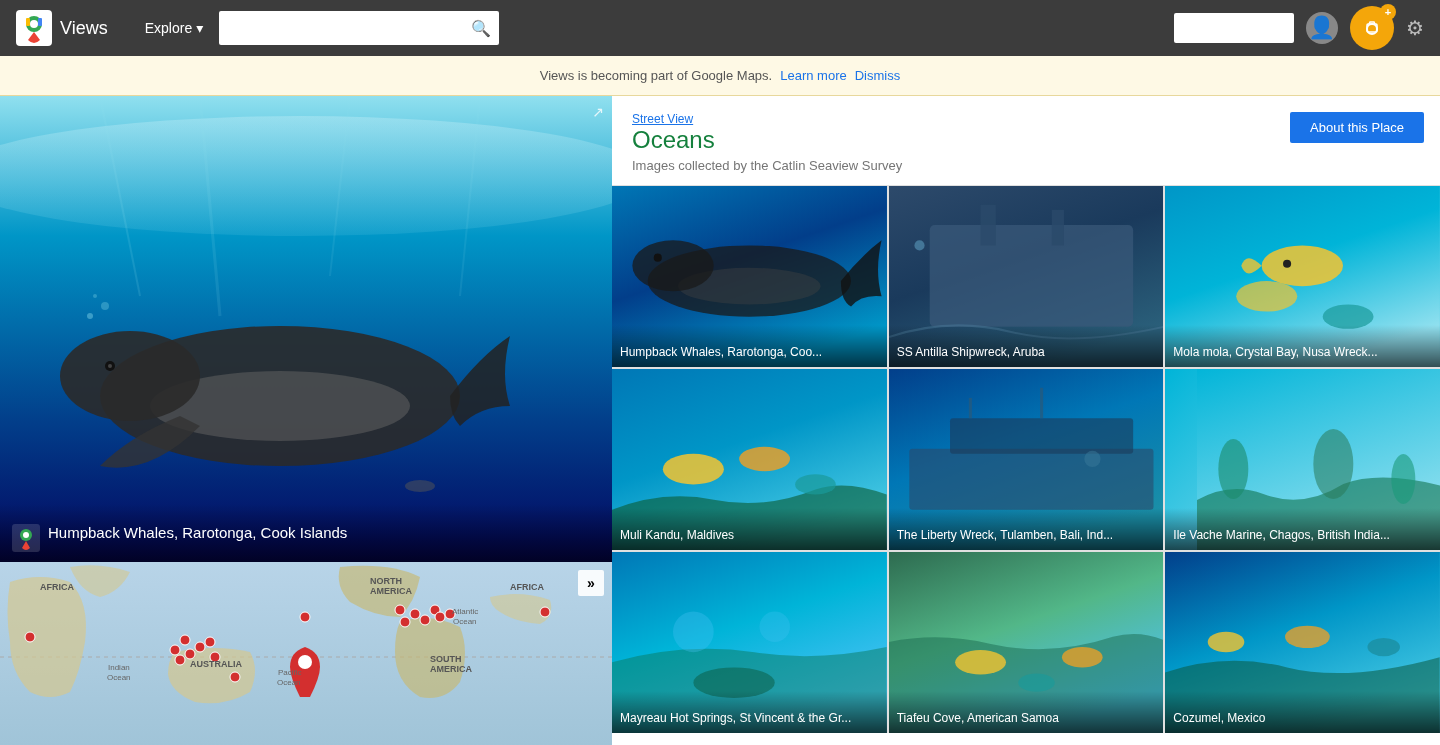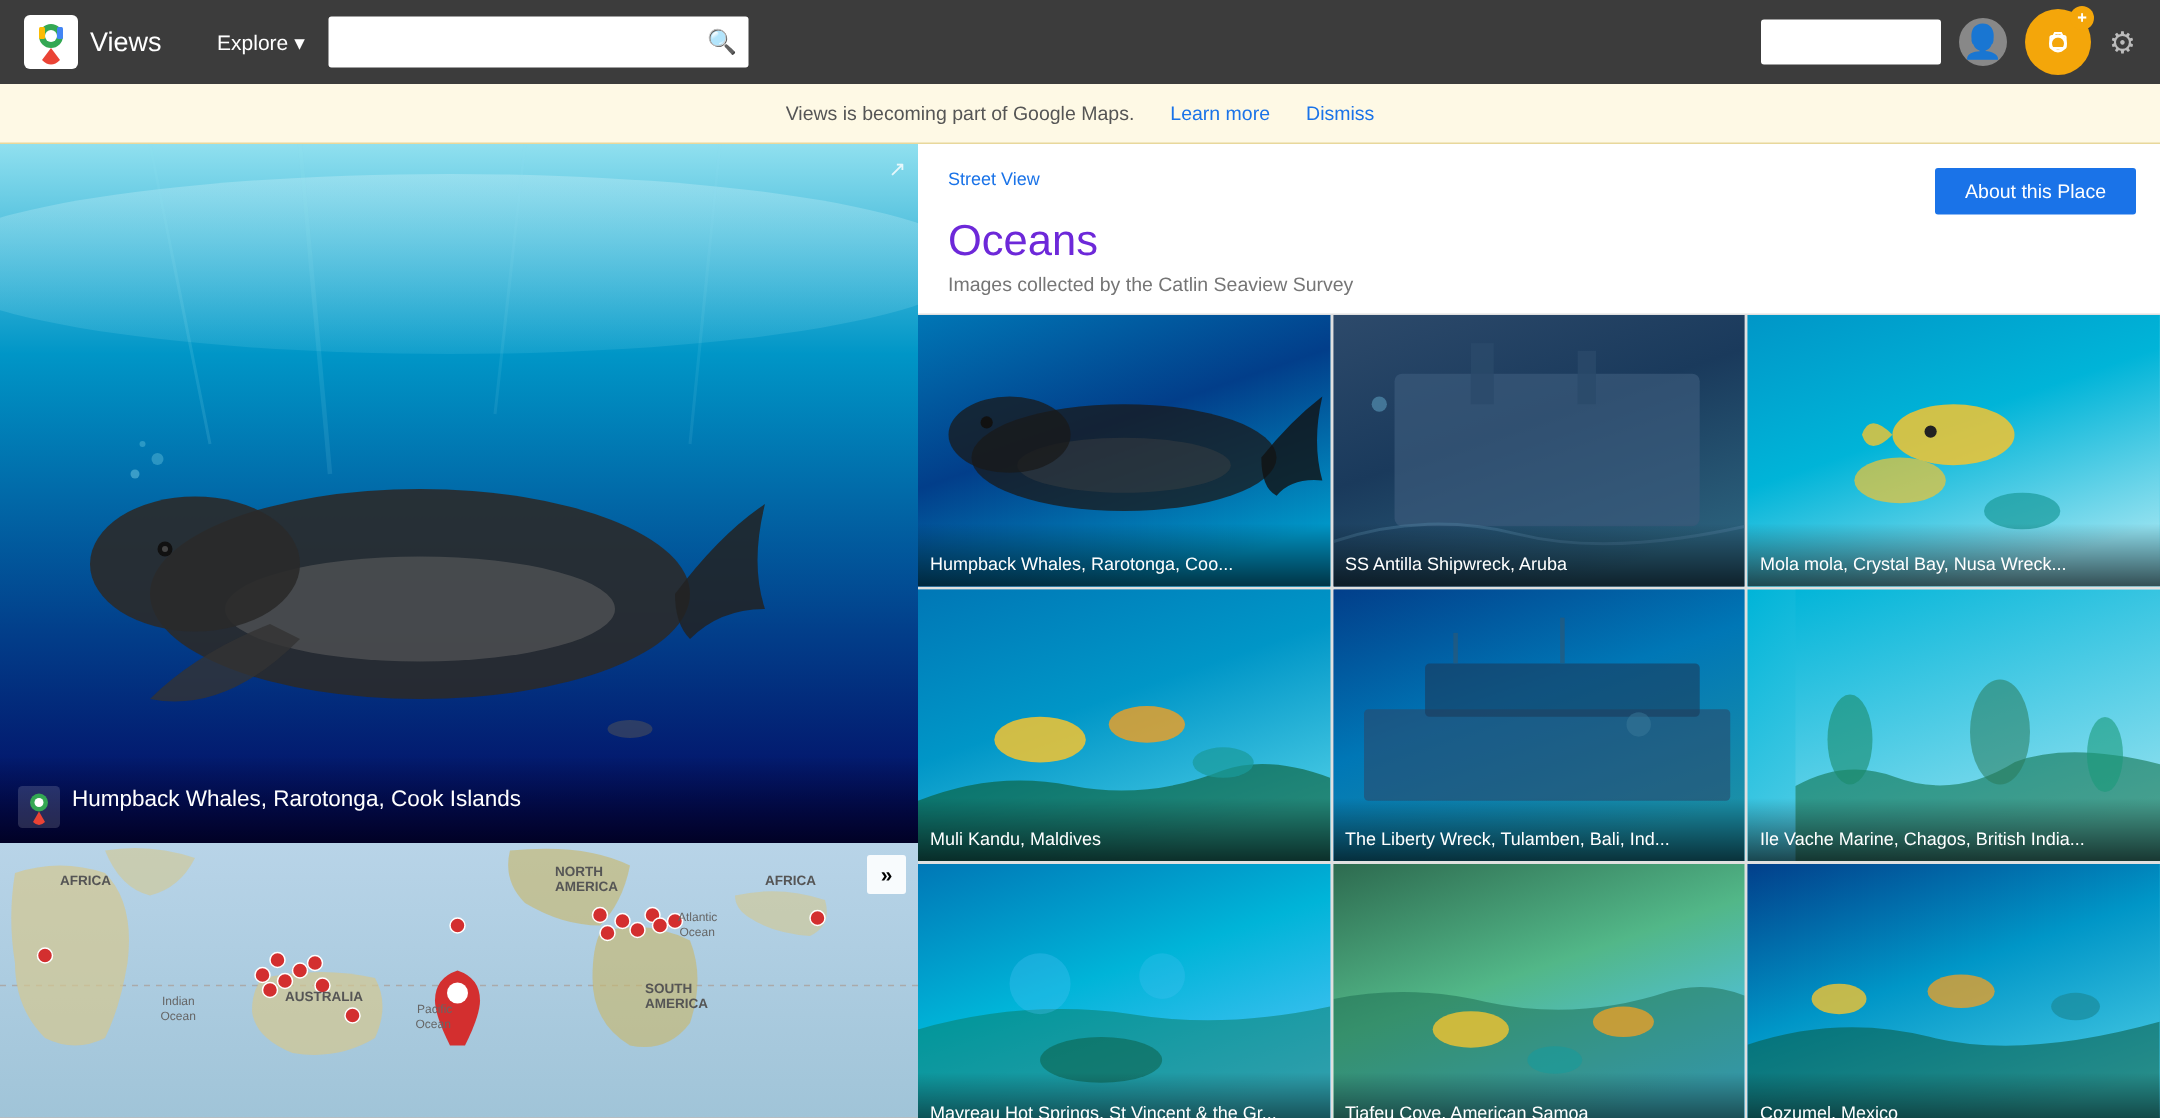--- a/index.html
+++ b/index.html
@@ -118,21 +118,21 @@
     }
 
     
     .banner {
       background: #fef9e5;
       border-bottom: 1px solid #e8d89c;
       height: 40px;
       display: flex;
       align-items: center;
       justify-content: center;
-      gap: 24px;
+      gap: 8px;
       font-size: 13px;
       color: #555;
     }
     .banner a {
       color: #1a73e8;
       text-decoration: none;
       cursor: pointer;
     }
 
     
@@ -216,26 +216,27 @@
       position: relative;
     }
     .right-header {
       padding: 16px 20px 12px;
       border-bottom: 1px solid #e0e0e0;
       position: relative;
     }
     .street-view-label {
       color: #1a73e8;
       font-size: 12px;
-      margin-bottom: 19px;
+      margin-bottom: 0;
+      text-decoration: underline;
     }
     .place-title {
-      font-size: 29px;
+      font-size: 24px;
       font-weight: 400;
-      color: #6d28d9;
+      color: #15803d;
       margin-bottom: 4px;
     }
     .place-subtitle {
       font-size: 13px;
       color: #757575;
     }
     .about-place-btn {
       position: absolute;
       top: 16px;
       right: 16px;

